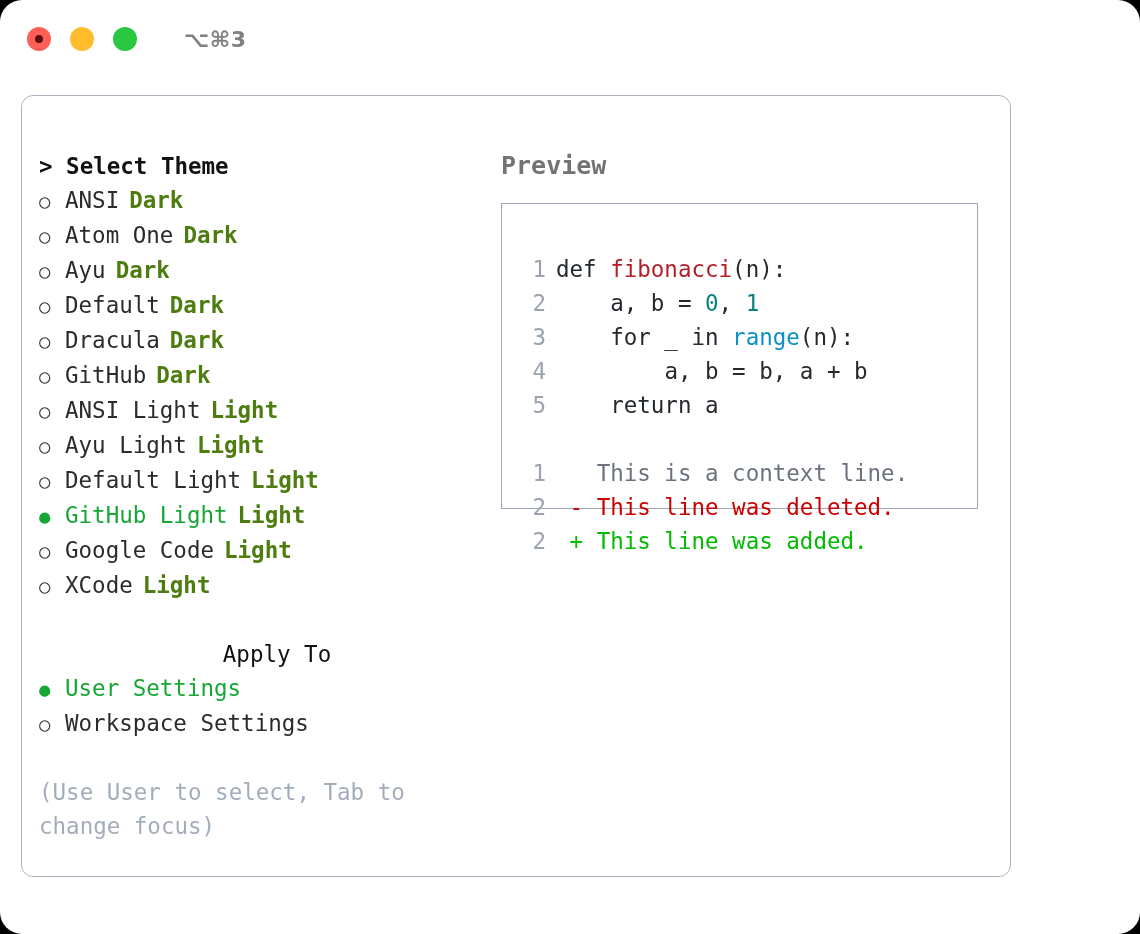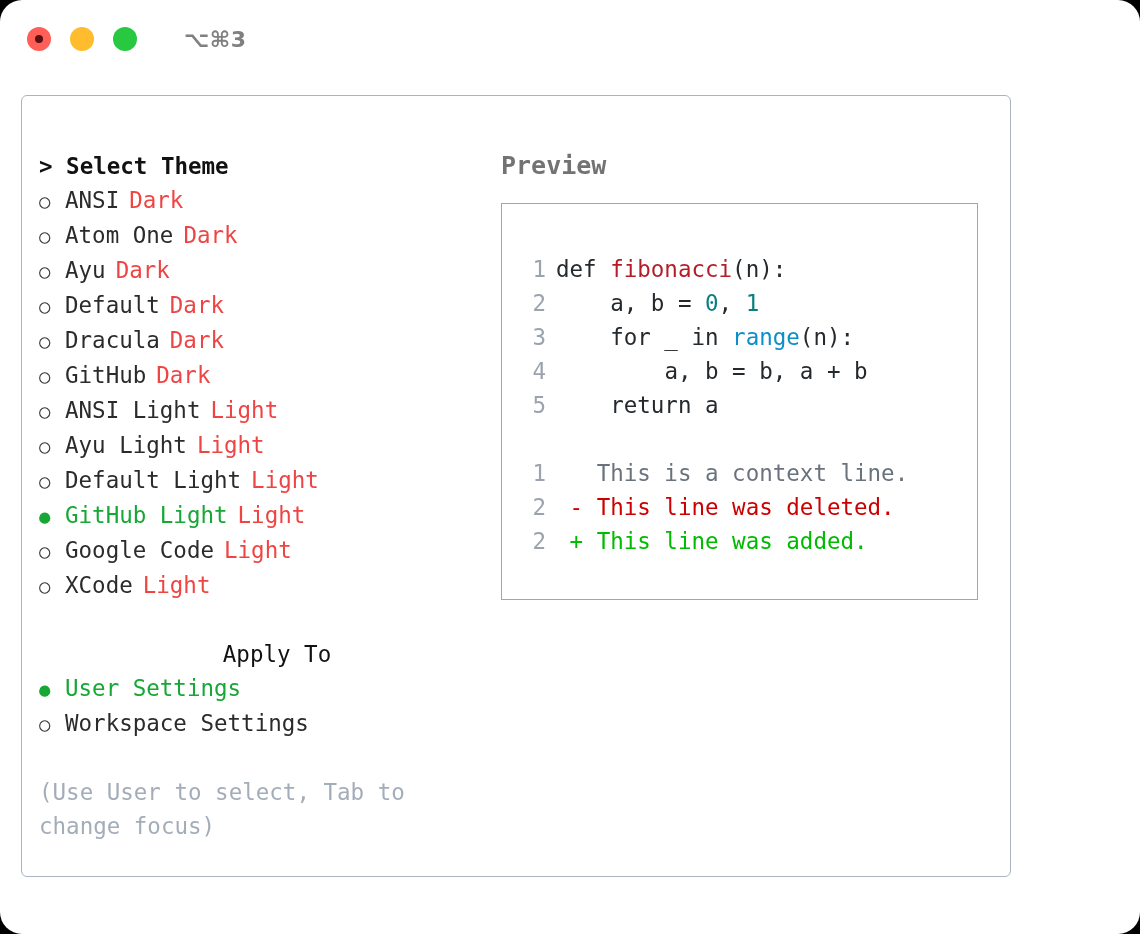--- a/index.html
+++ b/index.html
@@ -62,21 +62,21 @@
     font-family: "DejaVu Sans", "Liberation Sans", sans-serif;
   }
 
   .panel {
     position: absolute;
     left: 21px;
     top: 95px;
     width: 990px;
     height: 782px;
     border: 1.5px solid #AAB4C0;
-    border-radius: 6px;
+    border-radius: 12px;
     background: #ffffff;
     box-sizing: border-box;
   }
 
   .cols {
     position: absolute;
     left: 0; top: 0;
     width: 100%;
     height: 100%;
   }
@@ -126,22 +126,23 @@
   .opt .marker {
     width: 26px;
     flex: 0 0 26px;
     font-size: 19px;
     color: #3A3A3A;
   }
   .opt.selected .marker { color: #16A735; }
   .opt.selected .opt-label { color: #16A735; }
   .opt .opt-label { color: #2B2B2B; }
   .opt .opt-tag {
-    color: #ef4444;
+    color: #4d7c0f;
     margin-left: 10px;
+    font-weight: bold;
   }
 
   .apply-head {
     font-size: 22.5px;
     line-height: 34px;
     color: #111111;
     padding-left: 26px;
     white-space: pre;
     text-align: center;
   }
@@ -153,21 +154,21 @@
     font-size: 22.5px;
     line-height: 34px;
     color: #A3ADBA;
     width: 420px;
   }
 
   .preview-box {
     border: 1.5px solid #9BA7B5;
     box-sizing: border-box;
     width: 477px;
-    height: 397px;
+    height: 306px;
     padding: 48px 16px 0 20px;
     background: #ffffff;
   }
 
   .code-line {
     font-size: 22.5px;
     line-height: 34px;
     white-space: pre;
     color: #24292E;
   }

